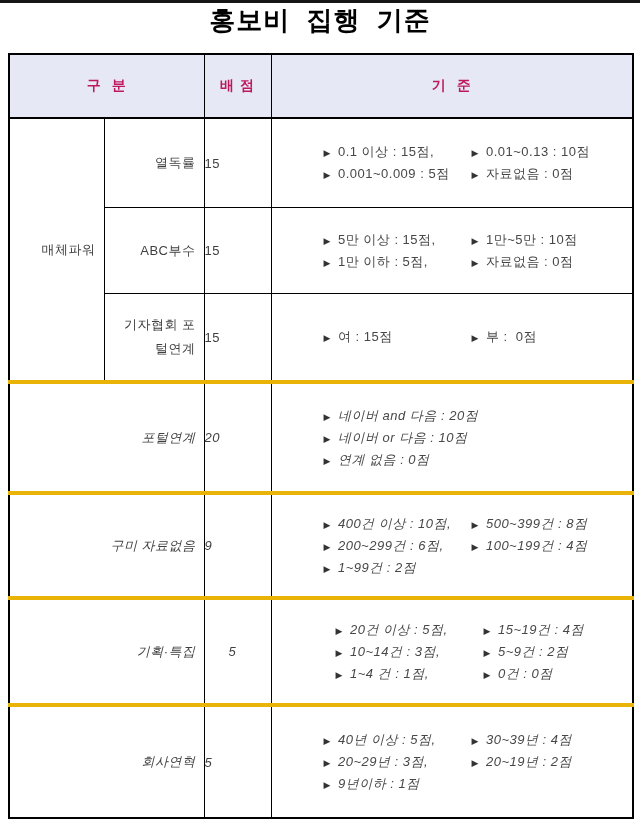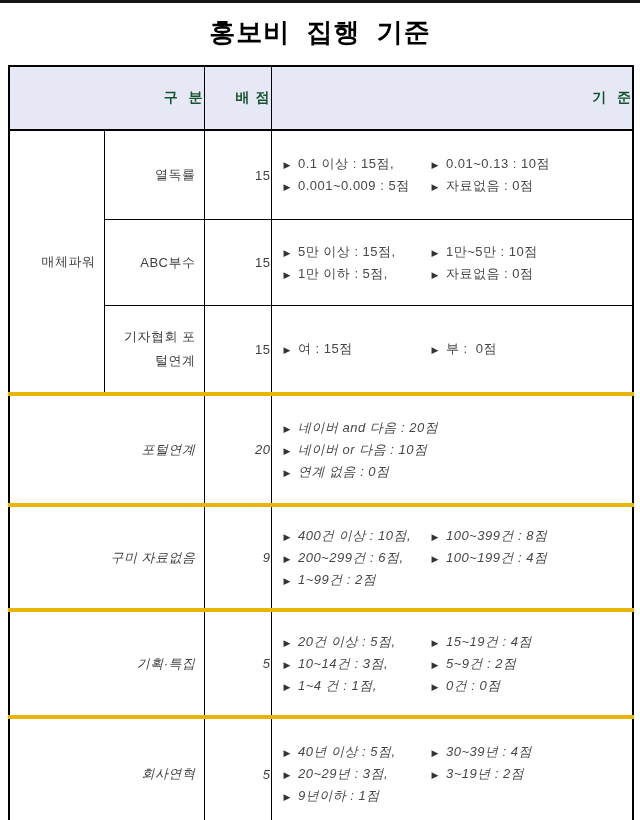--- a/index.html
+++ b/index.html
@@ -2,47 +2,47 @@
 <html><head>
 <meta charset="utf-8">
 <style>
   html,body { margin:0; padding:0; }
   body {
     width:640px; height:820px; background:#ffffff; overflow:hidden;
     font-family:"Liberation Sans","DejaVu Sans",sans-serif;
   }
   .top-rule { height:3px; background:#161616; width:640px; }
   .doc-title {
-    margin-top:12px; text-align:center; color:#000;
+    text-align:center; color:#000;
     font-size:26px; font-weight:bold; letter-spacing:1px; word-spacing:8px;
   }
   table.criteria {
     border-collapse:collapse; table-layout:fixed;
     width:624px; margin:15px 0 0 8px;
     border:2px solid #000;
   }
   th, td { border:1px solid #000; padding:0; }
   thead th {
     height:62px; background:#e6e8f6; border-bottom:2px solid #000;
-    font-size:14px; font-weight:bold; color:#14532d;
-    text-align:right; vertical-align:middle; white-space:pre; letter-spacing:1px;
+    font-size:14px; font-weight:bold; color:#be185d;
+    text-align:center; vertical-align:middle; white-space:pre; letter-spacing:1px;
   }
   td { font-size:13px; color:#3f3f3f; vertical-align:middle; letter-spacing:0.5px; }
   td.cat { text-align:right; line-height:24px; padding:0 8px; }
-  td.pts { text-align:right;margin-top:17px; }
+  td.pts { text-align:left;margin-top:17px; }
   td.crit { padding:6px 4px 6px 12px; }
   .line { display:flex; align-items:center; height:22px; }
   .item { white-space:pre; color:#474747; }
-  .i1 { flex:0 0 148px; width:148px; overflow:visible; }
+  .i1 { flex:0 0 148px; width:148px; overflow:visible;margin-left:40px; }
   .bullet {
     font-size:9px; color:#333; margin-right:7px; flex:0 0 auto;
     display:inline-block; transform:translateY(-0.5px);
   }
   tr.h76 td{ height:76px; } tr.h73 td{ height:73px; } tr.h74 td{ height:74px; }
-  tr.h95 td{ height:95px; } tr.h89 td{ height:89px; } tr.h91 td{ height:91px; }
+  tr.h95 td{ height:95px; } tr.h89 td{ height:89px; } tr.h91 td{ height:91px;padding-left:24px; }
   tr.h98 td{ height:98px; }
   tr.group-start td { border-top:4px solid #eab308;font-style:italic; }
 </style>
 </head>
 <body>
 
 <div class="top-rule"></div>
 
 <div class="doc-title">홍보비 집행 기준</div>
 
@@ -119,21 +119,21 @@
         </div>
       </td>
     </tr>
 
     <tr class="h89 group-start">
       <td class="cat" colspan="2">구미 자료없음</td>
       <td class="pts">9</td>
       <td class="crit">
         <div class="line">
           <span class="item i1"><span class="bullet">▶</span><span>400건 이상 : 10점,</span></span>
-          <span class="item"><span class="bullet">▶</span><span>100~399건 : 8점</span></span>
+          <span class="item"><span class="bullet">▶</span><span>500~399건 : 8점</span></span>
         </div>
         <div class="line">
           <span class="item i1"><span class="bullet">▶</span><span>200~299건 : 6점,</span></span>
           <span class="item"><span class="bullet">▶</span><span>100~199건 : 4점</span></span>
         </div>
         <div class="line">
           <span class="item i1"><span class="bullet">▶</span><span>1~99건 : 2점</span></span>
         </div>
       </td>
     </tr>
@@ -160,21 +160,21 @@
     <tr class="h98 group-start">
       <td class="cat" colspan="2">회사연혁</td>
       <td class="pts">5</td>
       <td class="crit">
         <div class="line">
           <span class="item i1"><span class="bullet">▶</span><span>40년 이상 : 5점,</span></span>
           <span class="item"><span class="bullet">▶</span><span>30~39년 : 4점</span></span>
         </div>
         <div class="line">
           <span class="item i1"><span class="bullet">▶</span><span>20~29년 : 3점,</span></span>
-          <span class="item"><span class="bullet">▶</span><span>3~19년 : 2점</span></span>
+          <span class="item"><span class="bullet">▶</span><span>20~19년 : 2점</span></span>
         </div>
         <div class="line">
           <span class="item i1"><span class="bullet">▶</span><span>9년이하 : 1점</span></span>
         </div>
       </td>
     </tr>
 
   </tbody>
 </table>
 

